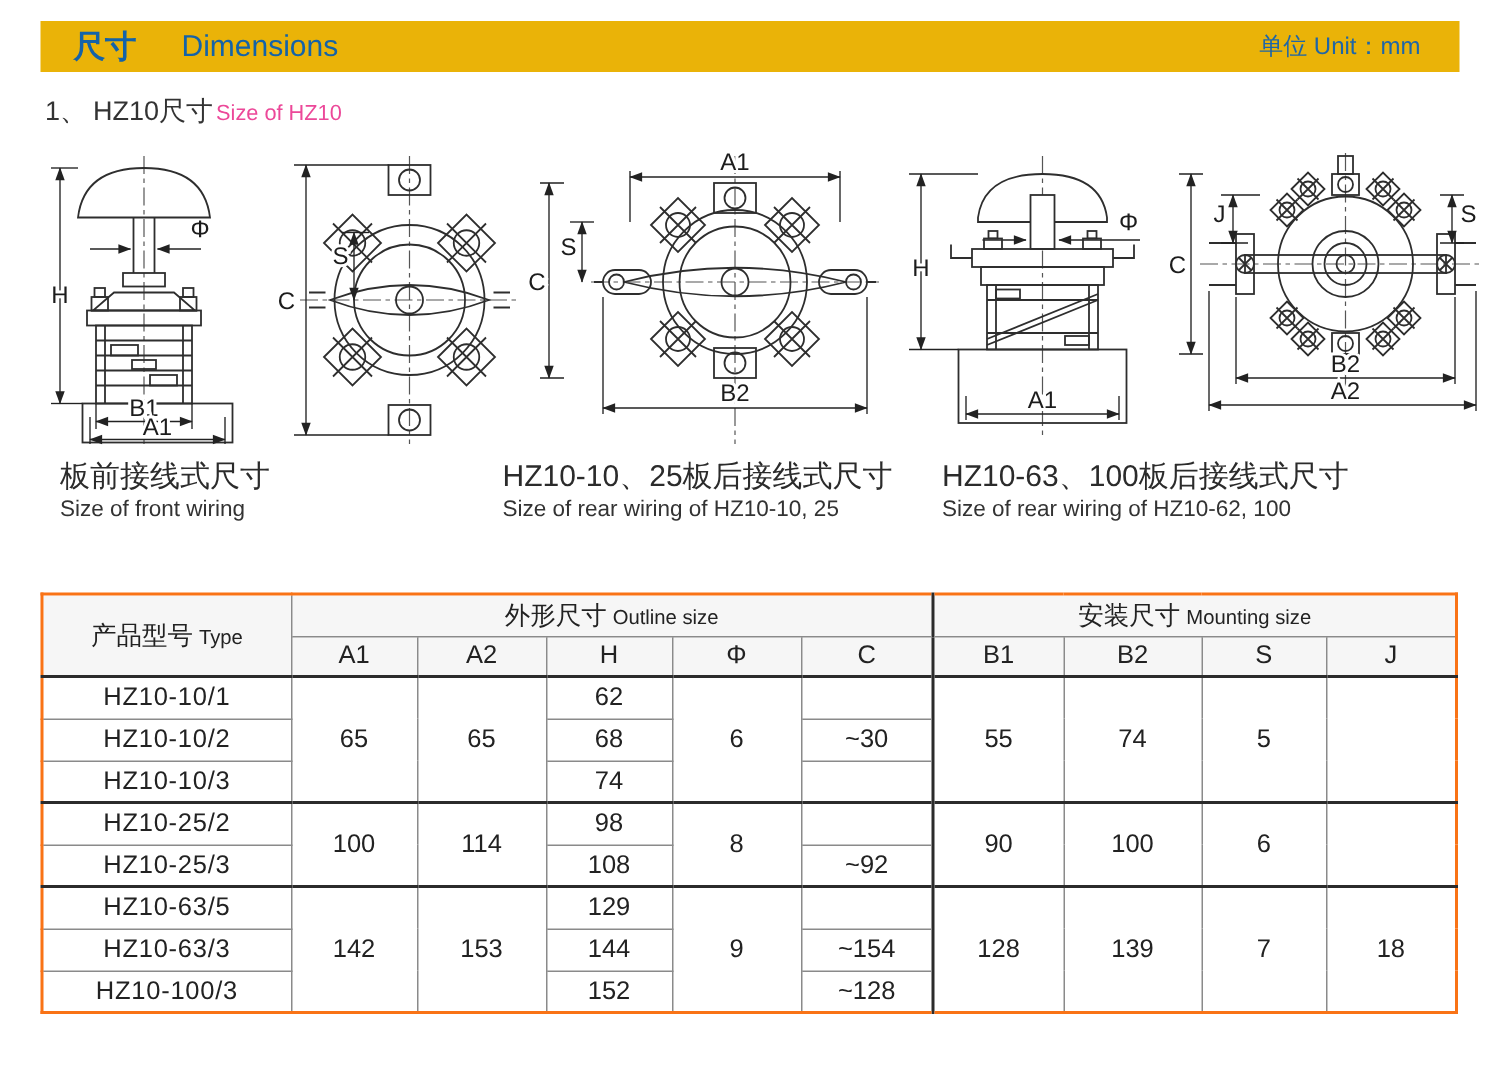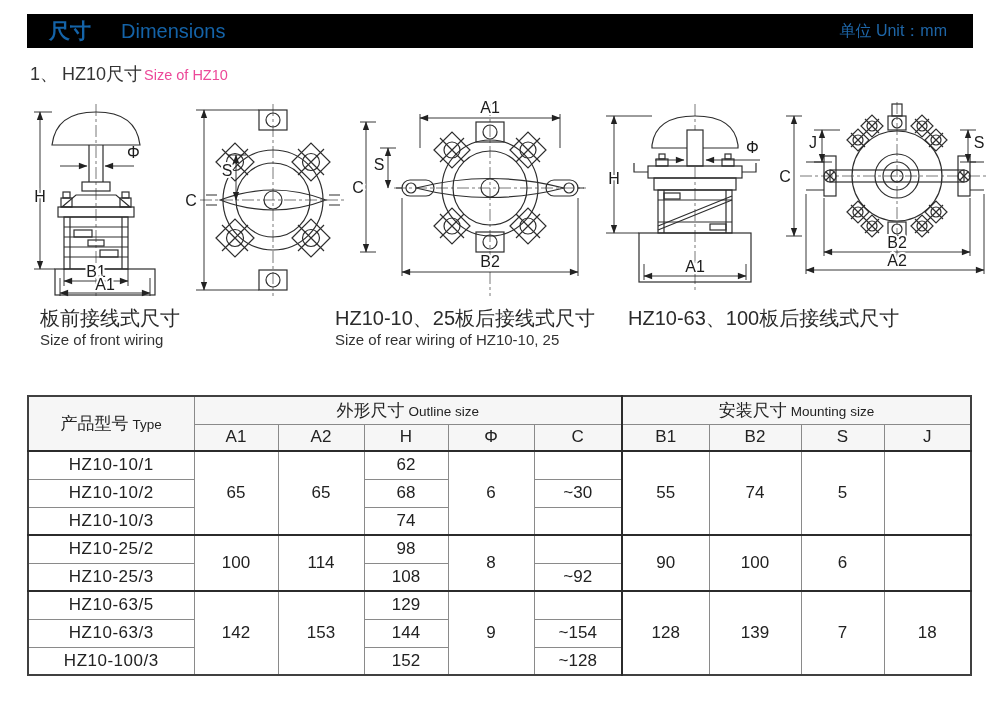--- a/index.html
+++ b/index.html
@@ -1,20 +1,20 @@
 <!DOCTYPE html>
 <html><head>
 <meta charset="utf-8">
 <style>
   html,body{margin:0;padding:0;background:#ffffff;}
   .page{position:relative;width:1000px;height:715px;background:#fff;overflow:hidden;
         font-family:"Liberation Sans",sans-serif;color:#222;}
   
   .titlebar{position:absolute;left:27px;top:14px;width:946px;height:34px;
-            background:#000000;display:flex;align-items:center;}
+            background:#eab308;display:flex;align-items:center;}
   .titlebar .zh-title{font-size:21px;font-weight:bold;color:#1463a8;margin-left:22px;}
   .titlebar .en-title{font-size:20px;font-weight:normal;color:#1463a8;margin-left:30px;}
   .titlebar .unit{margin-left:auto;margin-right:26px;font-size:16px;color:#1e66a8;}
   
   .section-head{position:absolute;left:30px;top:62px;display:flex;align-items:baseline;}
   .section-head .num{font-size:18px;color:#333;}
   .section-head .zh{font-size:18px;color:#333;margin-left:4px;}
   .section-head .en{font-size:14.5px;color:#ec4899;margin-left:2px;}
   
   .fig{position:absolute;}
@@ -22,21 +22,21 @@
   svg .fw{fill:#ffffff;stroke:#2e2e2e;stroke-width:1.2;}
   svg .cl{fill:none;stroke:#555;stroke-width:0.8;stroke-dasharray:12 3 3 3;}
   svg .dim{fill:none;stroke:#222;stroke-width:0.9;}
   svg .dtx{font-family:"Liberation Sans",sans-serif;font-size:16px;fill:#1c1c1c;}
   svg .halo{stroke:#fff;stroke-width:4px;paint-order:stroke;}
   .caption{position:absolute;color:#2b2b2b;}
   .caption .czh{font-size:20px;line-height:24px;}
   .caption .cen{font-size:15px;line-height:20px;color:#333;}
   
   .dim-table{position:absolute;left:27px;top:395px;border-collapse:collapse;table-layout:fixed;
-             border:2px solid #404040;}
+             border:2px solid #f97316;}
   .dim-table th,.dim-table td{border:1px solid #8a8a8a;text-align:center;padding:0;
              font-weight:normal;font-size:17px;color:#222;overflow:hidden;}
   .dim-table thead tr:first-child{height:28px;}
   .dim-table thead tr:last-child{height:27px;}
   .dim-table tbody tr{height:28px;}
   .dim-table th{background:#f6f6f6;}
   .gt td,.gt th{border-top:2px solid #2b2b2b;}
   .thick-r{border-right:2px solid #2b2b2b !important;}
   .type-cell{font-size:16.5px;letter-spacing:0.5px;}
   .hdr-zh{font-size:17px;}
@@ -280,20 +280,21 @@
   <div class="caption" style="left:40px;top:306px;width:260px">
     <div class="czh">板前接线式尺寸</div>
     <div class="cen">Size of front wiring</div>
   </div>
   <div class="caption" style="left:335px;top:306px;width:310px">
     <div class="czh">HZ10-10、25板后接线式尺寸</div>
     <div class="cen">Size of rear wiring of HZ10-10, 25</div>
   </div>
   <div class="caption" style="left:628px;top:306px;width:345px">
     <div class="czh">HZ10-63、100板后接线式尺寸</div>
+    <div class="cen">Size of rear wiring of HZ10-62, 100</div>
   </div>
 
   <table class="dim-table">
     <colgroup>
       <col style="width:166px">
         <col style="width:84px">
         <col style="width:86px">
         <col style="width:84px">
       <col style="width:86px">
         <col style="width:88px">

